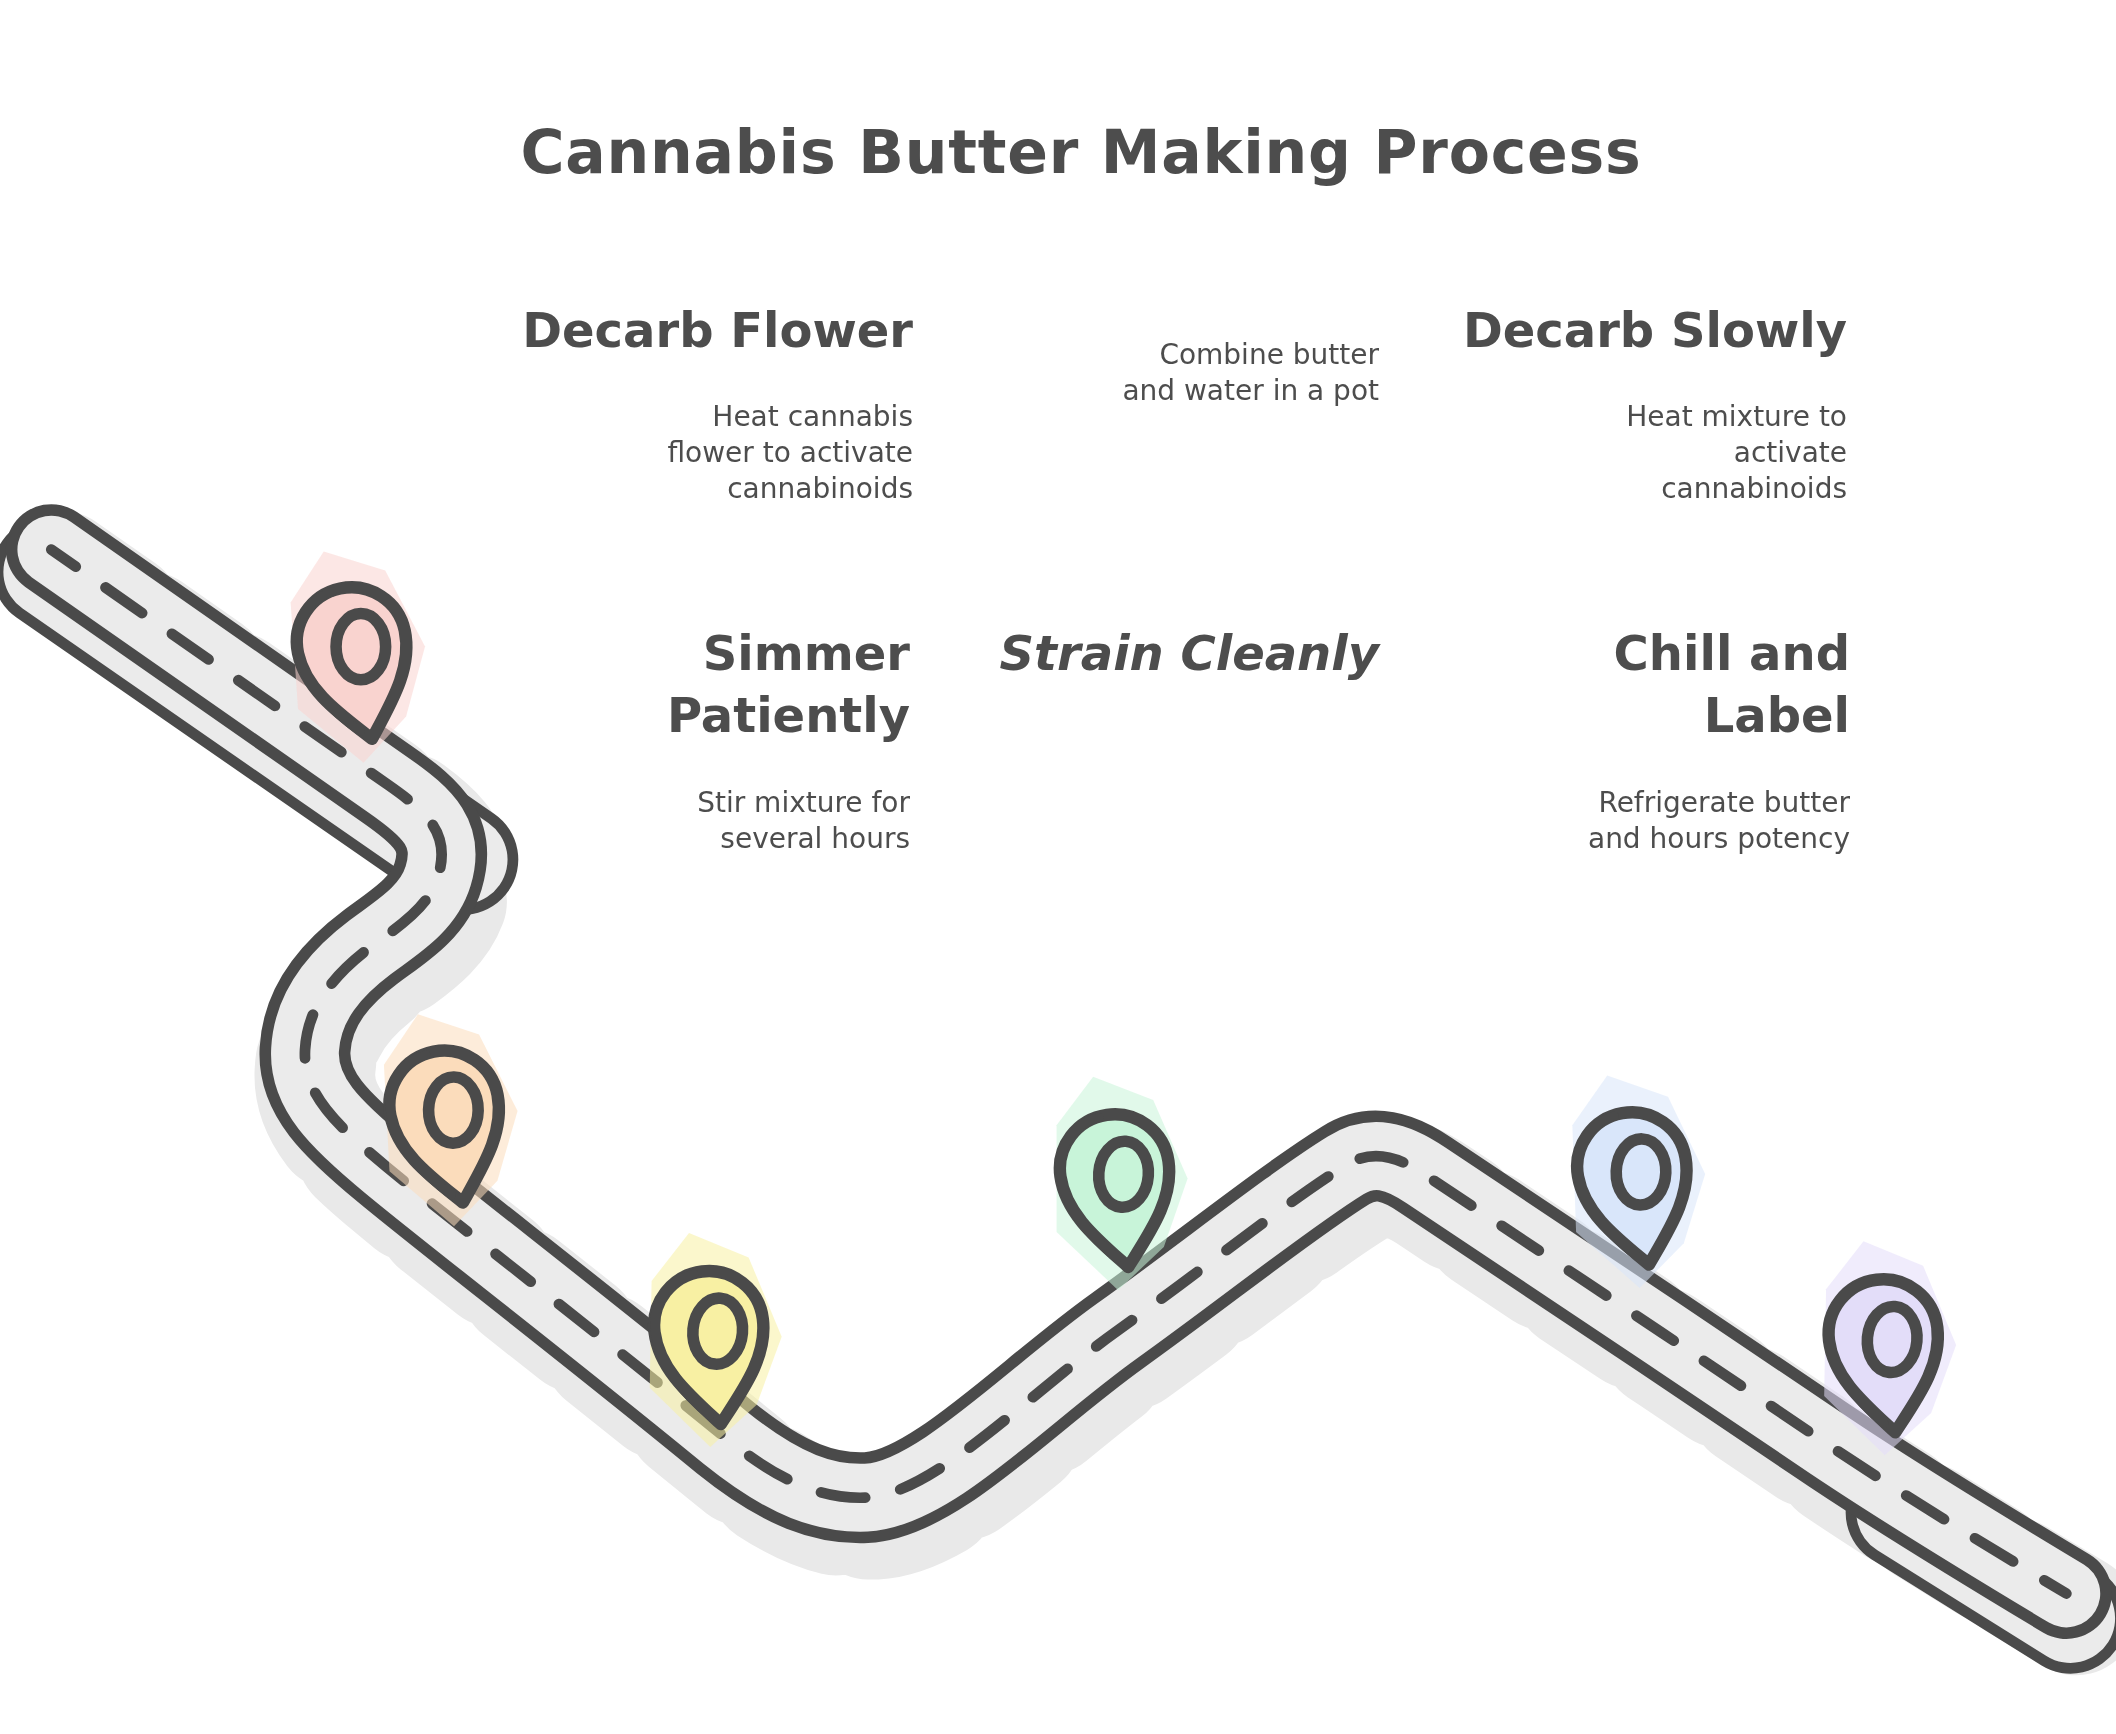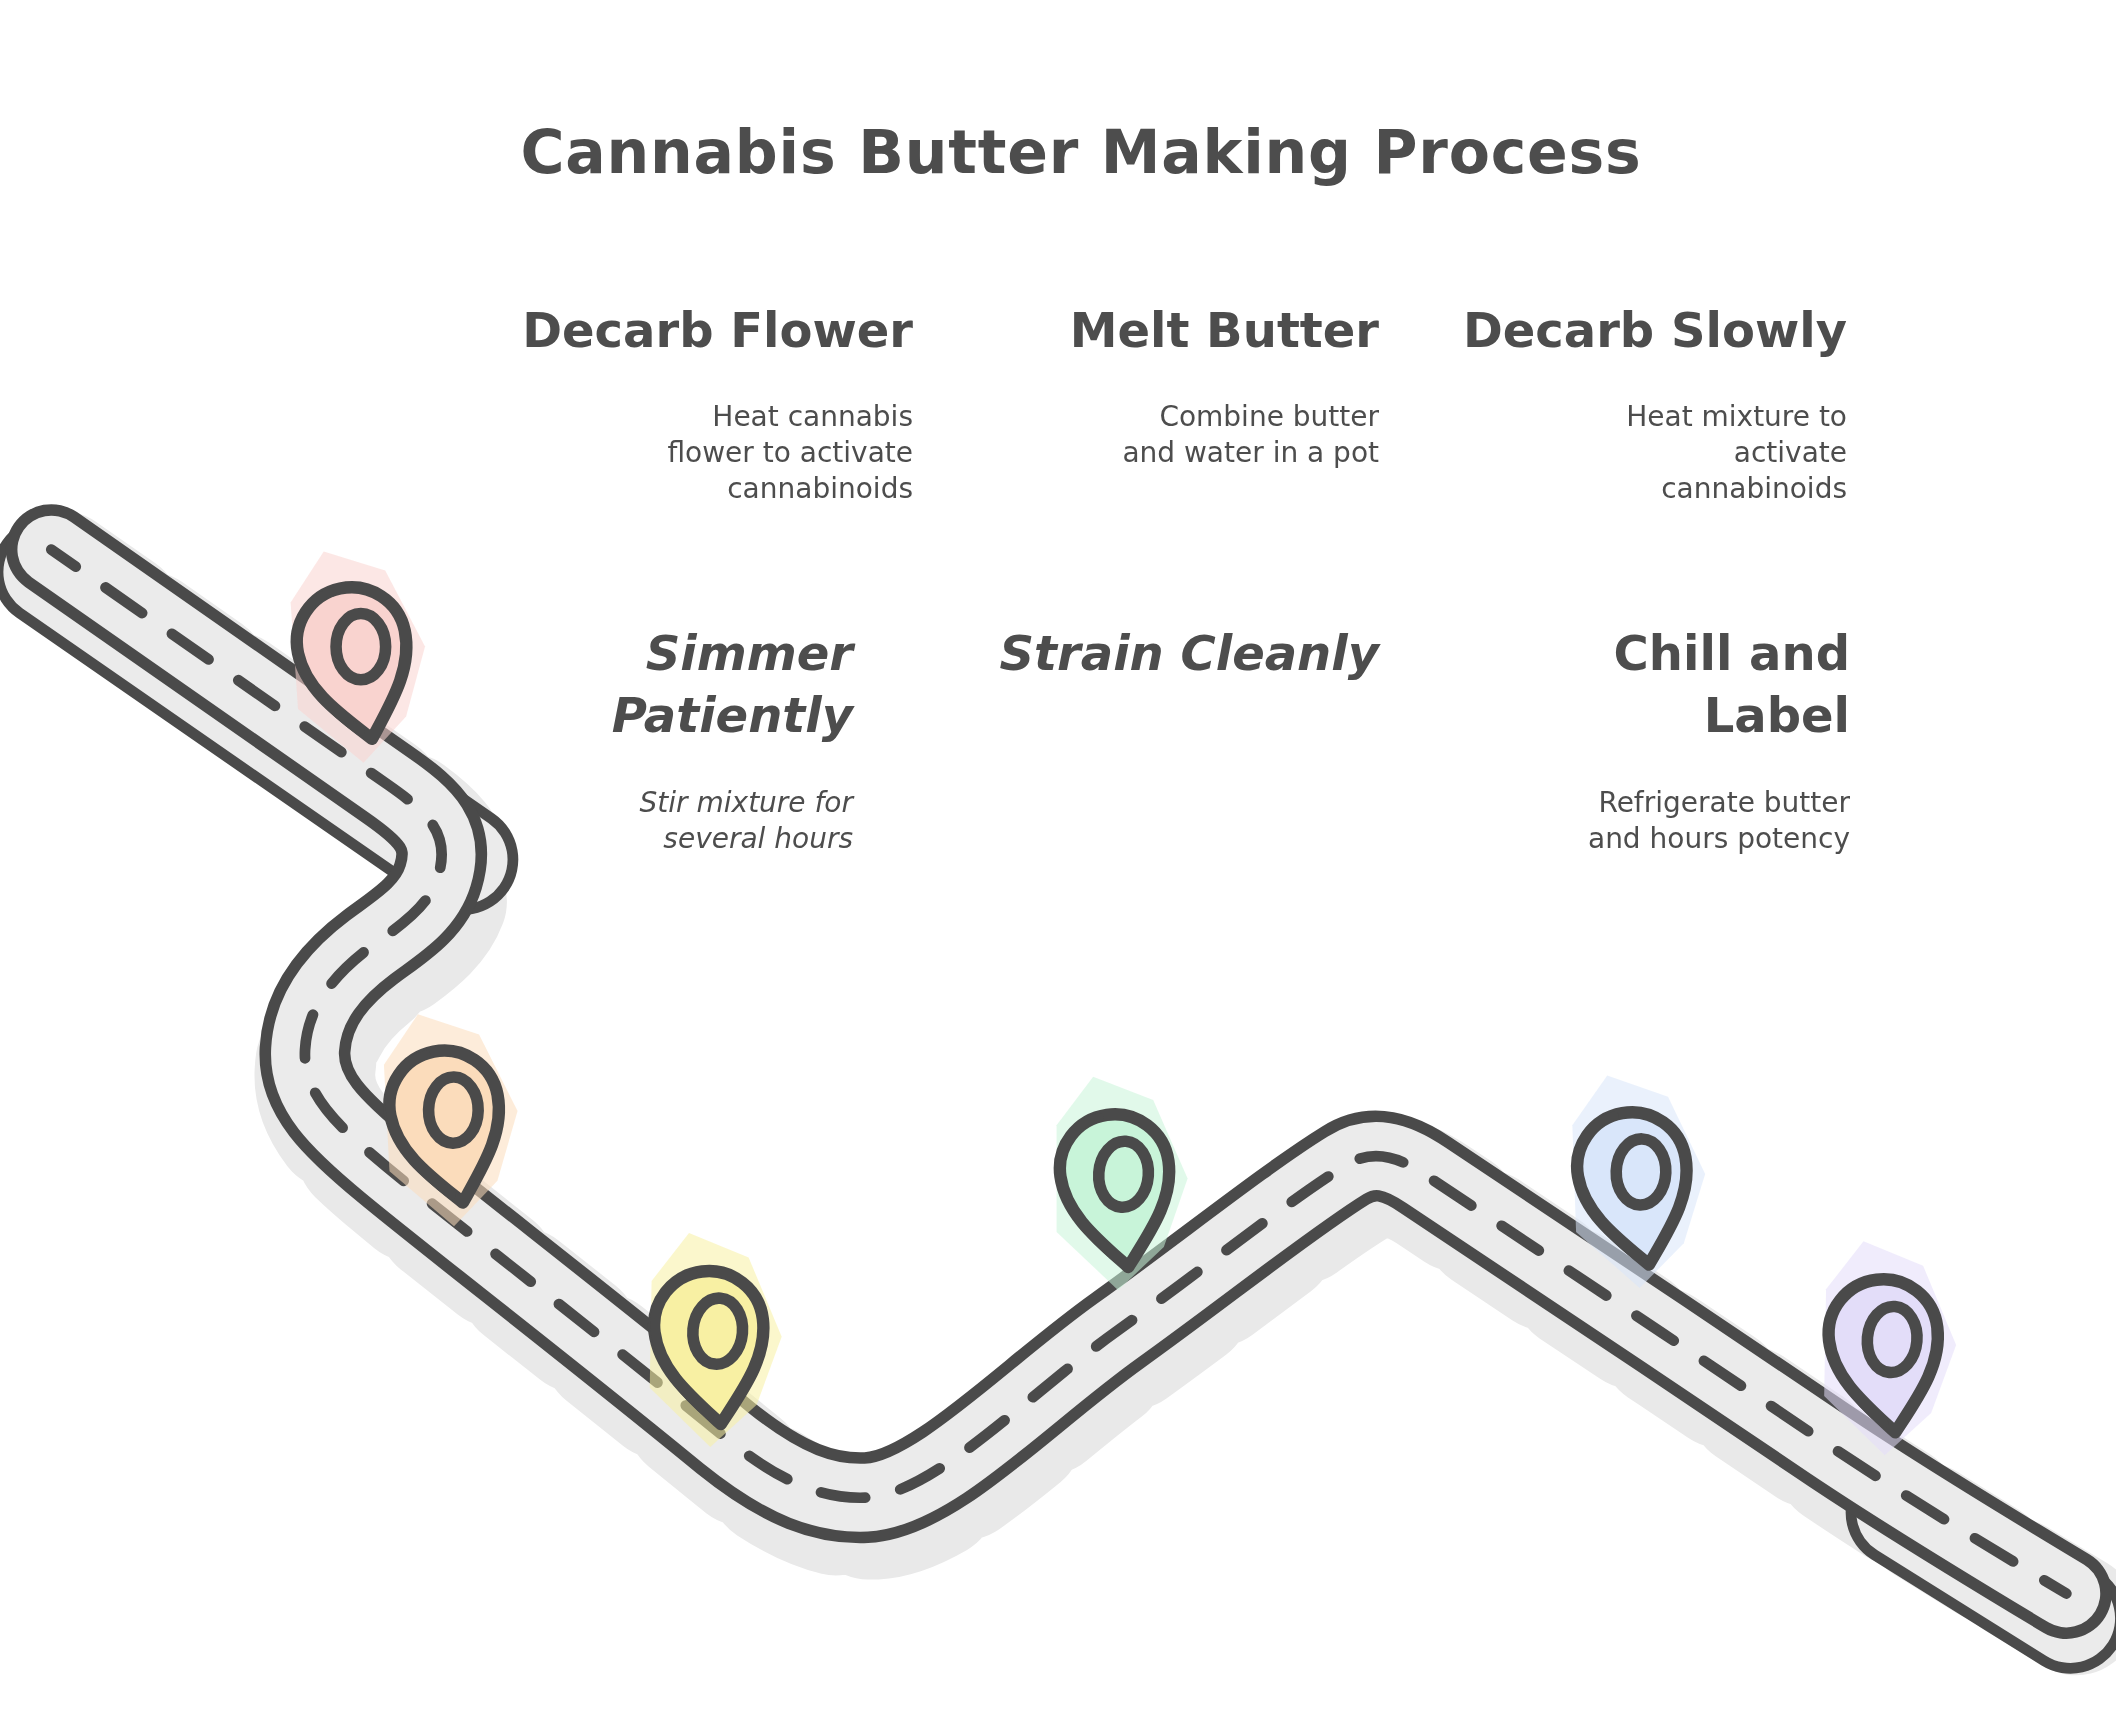--- a/index.html
+++ b/index.html
@@ -37,21 +37,21 @@
     font-size: 28px;
     font-weight: 400;
     line-height: 1.28;
     margin: 38px 0 0 0;
     color: #4d4d4d;
     white-space: pre-line;
   }
   .pos-1 { top: 299px; right: 1203px; }
   .pos-2 { top: 299px; right: 737px;  }
   .pos-3 { top: 299px; right: 269px;  }
-  .pos-4 { top: 622px; right: 1263px; font-style: italic; }
+  .pos-4 { top: 622px; right: 1206px; }
   .pos-5 { top: 622px; right: 737px; font-style: italic;  }
   .pos-6 { top: 622px; right: 266px;  }
 
   .ink   { stroke: #4a4a4a; }
   .blob  { opacity: 0.55; stroke: none; }
 </style>
 </head>
 <body>
 
 <div class="canvas">
@@ -118,21 +118,20 @@
   <div class="diagram-title">Cannabis Butter Making Process</div>
 
   <div class="step pos-1">
     <h2 class="step-title">Decarb Flower</h2>
     <p class="step-desc">Heat cannabis
 flower to activate
 cannabinoids</p>
   </div>
 
   <div class="step pos-2">
-    <h2 class="step-title">Melt Butter</h2>
     <p class="step-desc">Combine butter
 and water in a pot</p>
   </div>
 
   <div class="step pos-3">
     <h2 class="step-title">Decarb Slowly</h2>
     <p class="step-desc">Heat mixture to
 activate
 cannabinoids</p>
   </div>

